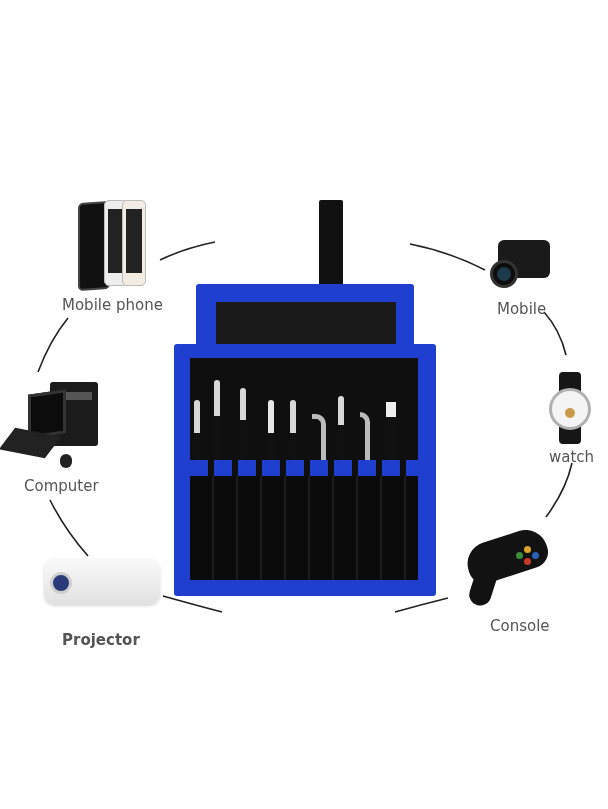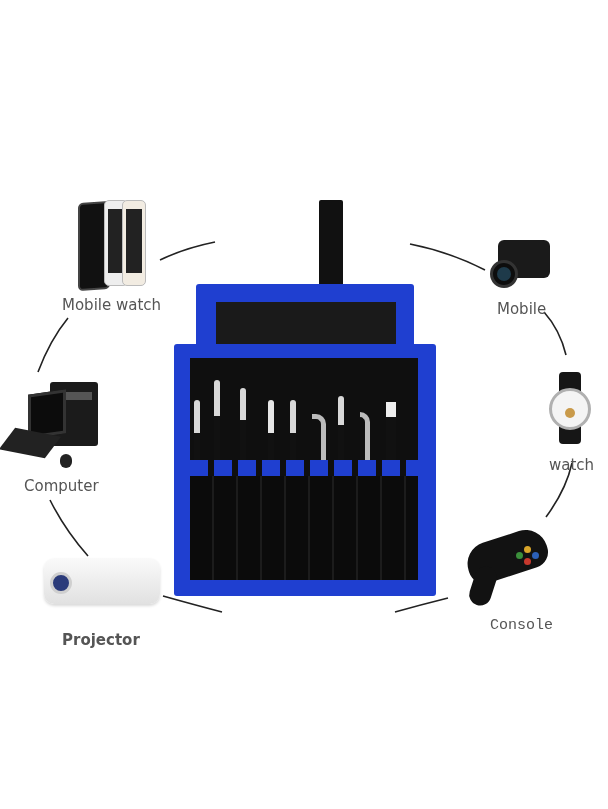--- a/index.html
+++ b/index.html
@@ -26,21 +26,21 @@
 
 <div class="abs" style="left:78px;top:198px;width:66px;height:92px;">
   <div class="abs" style="left:0;top:4px;width:28px;height:84px;background:#111;border-radius:5px;transform:skewY(-4deg);border:2px solid #444;"></div>
   <div class="abs" style="left:26px;top:2px;width:22px;height:84px;background:#eee;border-radius:5px;border:1px solid #bbb;">
       <div style="margin:8px 3px;height:64px;background:#222;"></div>
     </div>
   <div class="abs" style="left:44px;top:2px;width:22px;height:84px;background:#f2ece2;border-radius:5px;border:1px solid #bbb;">
       <div style="margin:8px 3px;height:64px;background:#222;"></div>
     </div>
 </div>
-<div class="label" style="left:62px;top:296px;">Mobile watch</div>
+<div class="label" style="left:62px;top:296px;">Mobile phone</div>
 
 <div class="abs" style="left:490px;top:236px;width:62px;height:52px;">
   <div class="abs" style="left:8px;top:4px;width:52px;height:38px;background:#1a1a1a;border-radius:6px;"></div>
   <div class="abs" style="left:0;top:24px;width:28px;height:28px;background:#0d0d0d;border-radius:50%;border:3px solid #333;box-sizing:border-box;"></div>
   <div class="abs" style="left:7px;top:31px;width:14px;height:14px;background:#1e3a4a;border-radius:50%;"></div>
 </div>
 <div class="label" style="left:497px;top:300px;">Mobile</div>
 
 <div class="abs" style="left:4px;top:382px;width:96px;height:90px;">
   <div class="abs" style="left:46px;top:0;width:48px;height:64px;background:#1b1b1b;border-radius:3px;"></div>
@@ -49,37 +49,37 @@
   <div class="abs" style="left:0;top:50px;width:52px;height:22px;background:#222;transform:skewX(-30deg) rotate(10deg);"></div>
   <div class="abs" style="left:56px;top:72px;width:12px;height:14px;background:#222;border-radius:6px;"></div>
 </div>
 <div class="label" style="left:24px;top:477px;">Computer</div>
 
 <div class="abs" style="left:545px;top:372px;width:50px;height:72px;">
   <div class="abs" style="left:14px;top:0;width:22px;height:72px;background:#161616;border-radius:4px;"></div>
   <div class="abs" style="left:4px;top:16px;width:42px;height:42px;background:#f4f4f4;border-radius:50%;border:3px solid #b0b0b0;box-sizing:border-box;"></div>
   <div class="abs" style="left:20px;top:36px;width:10px;height:10px;background:#c99a4a;border-radius:50%;"></div>
 </div>
-<div class="label" style="left:549px;top:448px;margin-top:8px;">watch</div>
+<div class="label" style="left:549px;top:448px;">watch</div>
 
 <div class="abs" style="left:44px;top:552px;width:120px;height:60px;">
   <div class="abs" style="left:0;top:6px;width:116px;height:46px;background:linear-gradient(#fafafa,#e1e1e1);border-radius:10px;box-shadow:0 2px 3px rgba(0,0,0,.15);"></div>
   <div class="abs" style="left:6px;top:20px;width:22px;height:22px;background:#2b3b7a;border-radius:50%;border:3px solid #cfcfcf;box-sizing:border-box;"></div>
 </div>
 <div class="label" style="left:62px;top:631px;font-weight:bold;">Projector</div>
 
 <div class="abs" style="left:462px;top:522px;width:90px;height:86px;">
   <div class="abs" style="left:4px;top:14px;width:82px;height:40px;background:#121212;border-radius:22px 22px 16px 16px;transform:rotate(-18deg);"></div>
   <div class="abs" style="left:10px;top:44px;width:22px;height:40px;background:#121212;border-radius:12px;transform:rotate(18deg);"></div>
   <div class="abs" style="left:54px;top:30px;width:7px;height:7px;background:#3b8f3b;border-radius:50%;"></div>
   <div class="abs" style="left:62px;top:24px;width:7px;height:7px;background:#d9a52a;border-radius:50%;"></div>
   <div class="abs" style="left:62px;top:36px;width:7px;height:7px;background:#c7382d;border-radius:50%;"></div>
   <div class="abs" style="left:70px;top:30px;width:7px;height:7px;background:#2c60b8;border-radius:50%;"></div>
 </div>
-<div class="label" style="left:490px;top:617px;font-family:Liberation Mono, monospace;">Console</div>
+<div class="label" style="left:490px;top:617px;">Console</div>
 
 <div class="abs" style="left:174px;top:200px;width:262px;height:396px;">
 
   <div class="abs" style="left:145px;top:0;width:24px;height:92px;background:#111;border-radius:2px;"></div>
 
   <div class="abs" style="left:22px;top:84px;width:218px;height:70px;background:#1f3fd0;border-radius:3px;"></div>
   <div class="abs" style="left:42px;top:102px;width:180px;height:56px;background:#1a1a1a;"></div>
 
   <div class="abs" style="left:0;top:144px;width:262px;height:252px;background:#1f3fd0;border-radius:3px;"></div>
   <div class="abs" style="left:16px;top:158px;width:228px;height:222px;background:#0f0f0f;"></div>

